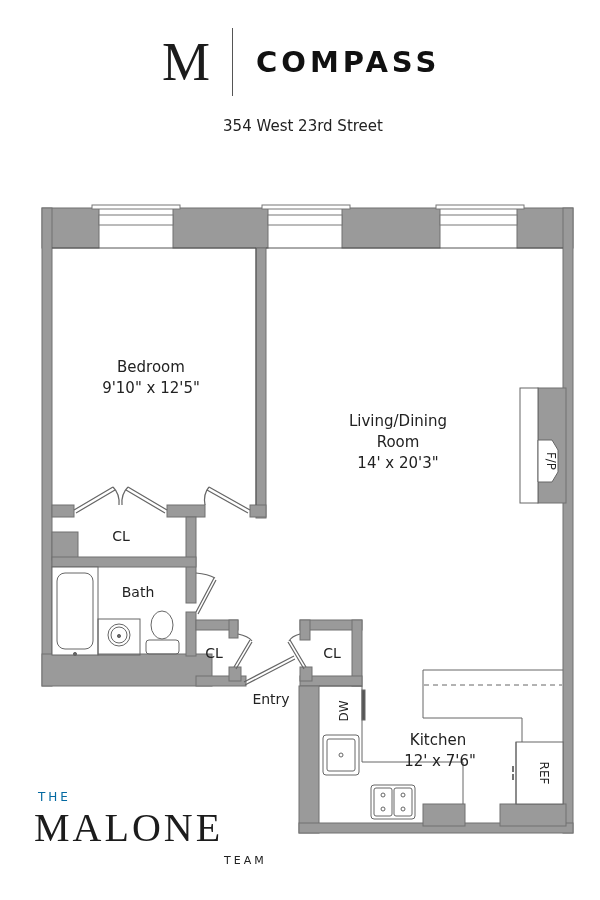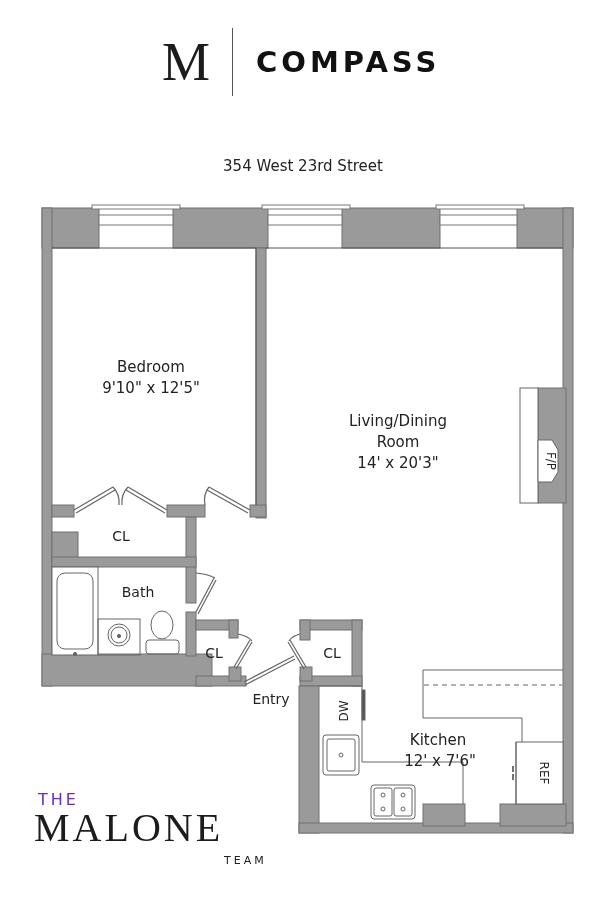--- a/index.html
+++ b/index.html
@@ -2,25 +2,25 @@
 <html><head>
 <meta charset="utf-8">
 <style>
   html, body { margin: 0; padding: 0; background: #ffffff; }
   body { width: 600px; height: 900px; position: relative; overflow: hidden; font-family: "DejaVu Sans", "Liberation Sans", sans-serif; color: #222; }
   .header-logo { position: absolute; top: 28px; left: 0; width: 600px; height: 70px; }
   .logo-m { position: absolute; left: 162px; top: 4px; font-family: "Liberation Serif", "DejaVu Serif", serif; font-size: 54px; line-height: 60px; color: #1c1c1c; font-weight: normal; }
   .logo-divider { position: absolute; left: 232px; top: 0px; width: 1px; height: 68px; background: #555; }
   .logo-compass { position: absolute; left: 256px; top: 14px; font-family: "DejaVu Sans", sans-serif; font-size: 29px; letter-spacing: 4px; color: #111; font-weight: bold; line-height: 40px; }
   .address { position: absolute; top: 116px; left: 0; width: 600px; text-align: center; font-size: 15px; line-height: 20px; color: #222; }
-  .address div { margin-left: 6px; margin-top: 40px; }
+  .address div { margin-left: 6px; }
   .plan { position: absolute; left: 0; top: 0; width: 600px; height: 900px; }
   .plan text { font-family: "DejaVu Sans", "Liberation Sans", sans-serif; fill: #222; }
   .footer-logo { position: absolute; left: 34px; top: 788px; width: 220px; height: 80px; }
-  .ft-the { position: absolute; left: 4px; top: 2px; font-size: 16px; letter-spacing: 3px; color: #6d28d9; }
+  .ft-the { position: absolute; left: 4px; top: 2px; font-size: 12px; letter-spacing: 3px; color: #0369a1; }
   .ft-malone { position: absolute; left: 0px; top: 16px; font-family: "Liberation Serif", "DejaVu Serif", serif; font-size: 40px; letter-spacing: 3px; color: #1c1c1c; line-height: 48px; }
   .ft-team { position: absolute; left: 170px; top: 66px; font-size: 11px; letter-spacing: 3px; color: #222; margin-left: 20px; }
 </style>
 </head>
 <body>
 
 <div class="header-logo">
   <div class="logo-m">M</div>
   <div class="logo-divider"></div>
   <div class="logo-compass">COMPASS</div>

